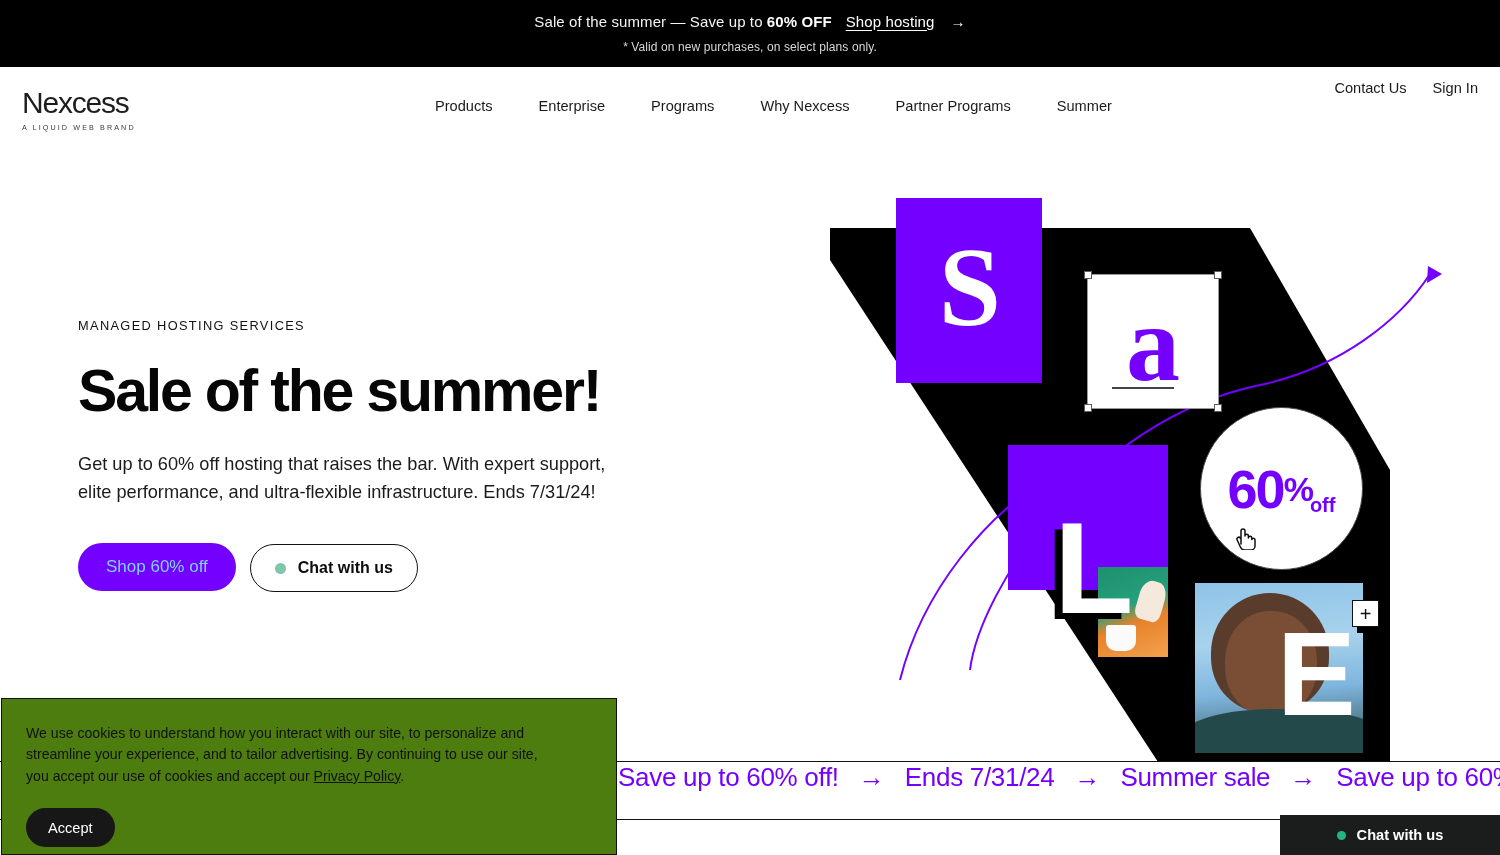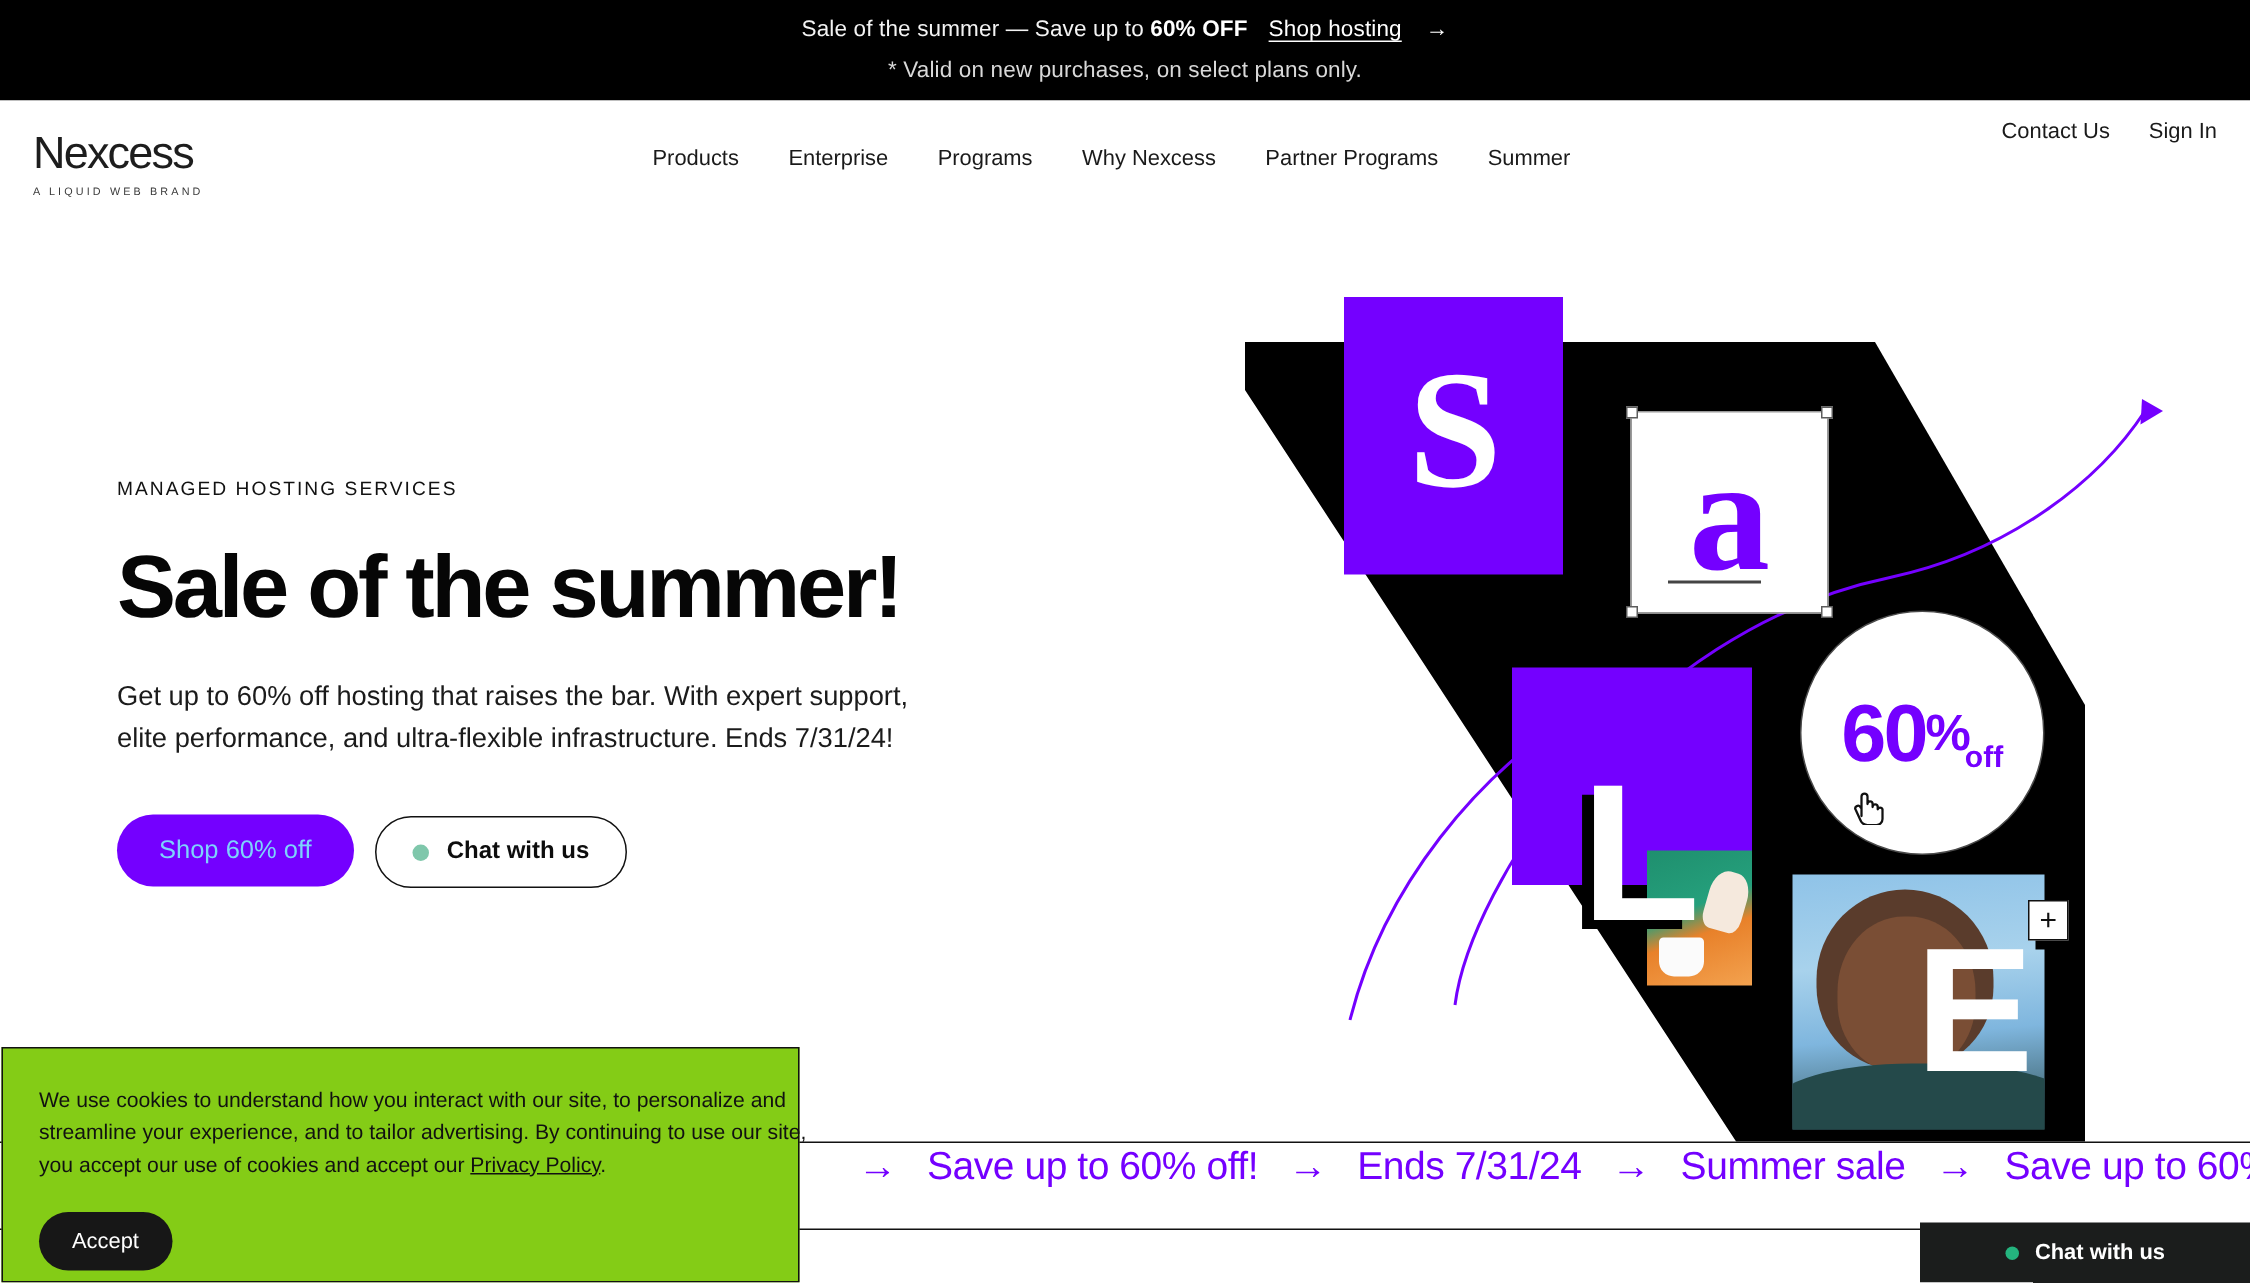--- a/index.html
+++ b/index.html
@@ -28,21 +28,21 @@
   }
   .promo-text { font-weight: 400; color:#f3f3f3; }
   .promo-text b { font-weight: 700; color:#ffffff; }
   .promo-link {
     color: #ffffff; text-decoration: underline;
     text-underline-offset: 3px; font-size: 15px;
     cursor: pointer;
   }
   .promo-arrow { font-size: 15px; color:#ffffff; margin-left: 2px; }
   .promo-fine {
-    font-size: 15px; color: #d8d8d8; margin-top: 11px;
+    font-size: 12px; color: #d8d8d8; margin-top: 11px;
     letter-spacing: .1px;
   }
 
   
   .header {
     position: absolute; top: 67px; left: 0;
     width: 1500px; height: 84px;
     background: #ffffff;
     display: flex; align-items: center;
   }
@@ -53,21 +53,21 @@
   .logo-word {
     font-size: 30px; font-weight: 400; letter-spacing: -1.2px;
     color: #1d1d1d; line-height: 1; font-family: "Liberation Sans", sans-serif;
   }
   .logo-tag {
     font-size: 7.2px; letter-spacing: 2.1px; color: #3a3a3a;
     margin-top: 5px; font-weight: 400;
   }
   .nav {
     position: absolute; left: 435px; top: 98px;
-    display: flex; align-items: center; gap: 1px;
+    display: flex; align-items: center; gap: 14px;
   }
   .nav a {
     font-size: 14.6px; color: #1a1a1a; text-decoration: none;
     padding: 0 16px; cursor: pointer; white-space: nowrap;
   }
   .nav a:first-child { padding-left: 0; }
   .nav-right {
     position: absolute; right: 22px; top: 80px;
     display: flex; align-items: center; gap: 26px;
   }
@@ -241,22 +241,22 @@
   .marquee-inner { display: flex; align-items: center; gap: 0; padding-left: 548px; }
   .marquee-item {
     color: #7400ff; font-size: 26px; font-weight: 400;
     letter-spacing: -.3px; padding-right: 20px;
   }
   .marquee-arrow { color: #7400ff; font-size: 26px; padding-right: 20px; }
 
   
   .cookie {
     position: absolute; left: 1px; top: 698px;
-    width: 532px; height: 157px;
-    background: #84cc16; border: 1.2px solid #111111;
+    width: 616px; height: 157px;
+    background: #4d7c0f; border: 1.2px solid #111111;
     padding: 24px 24px 0 24px;
     z-index: 30;
   }
   .cookie p {
     font-size: 14.1px; line-height: 1.52; color: #111111; width: 518px;
   }
   .cookie a { color: #111111; text-decoration: underline; cursor: pointer; }
   .btn-accept {
     margin-top: 21px; height: 39px; padding: 0 22px;
     background: #171717; color: #ffffff;

